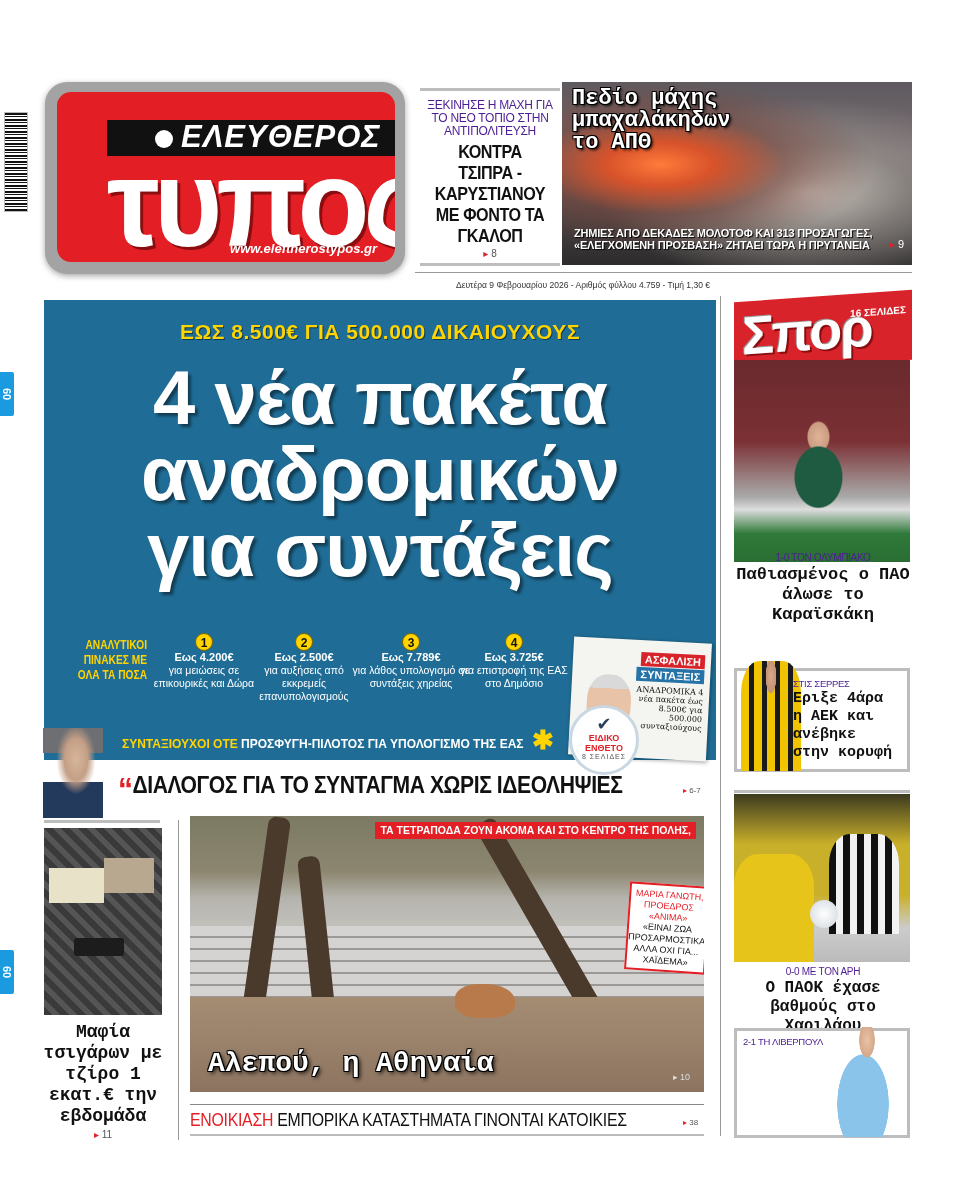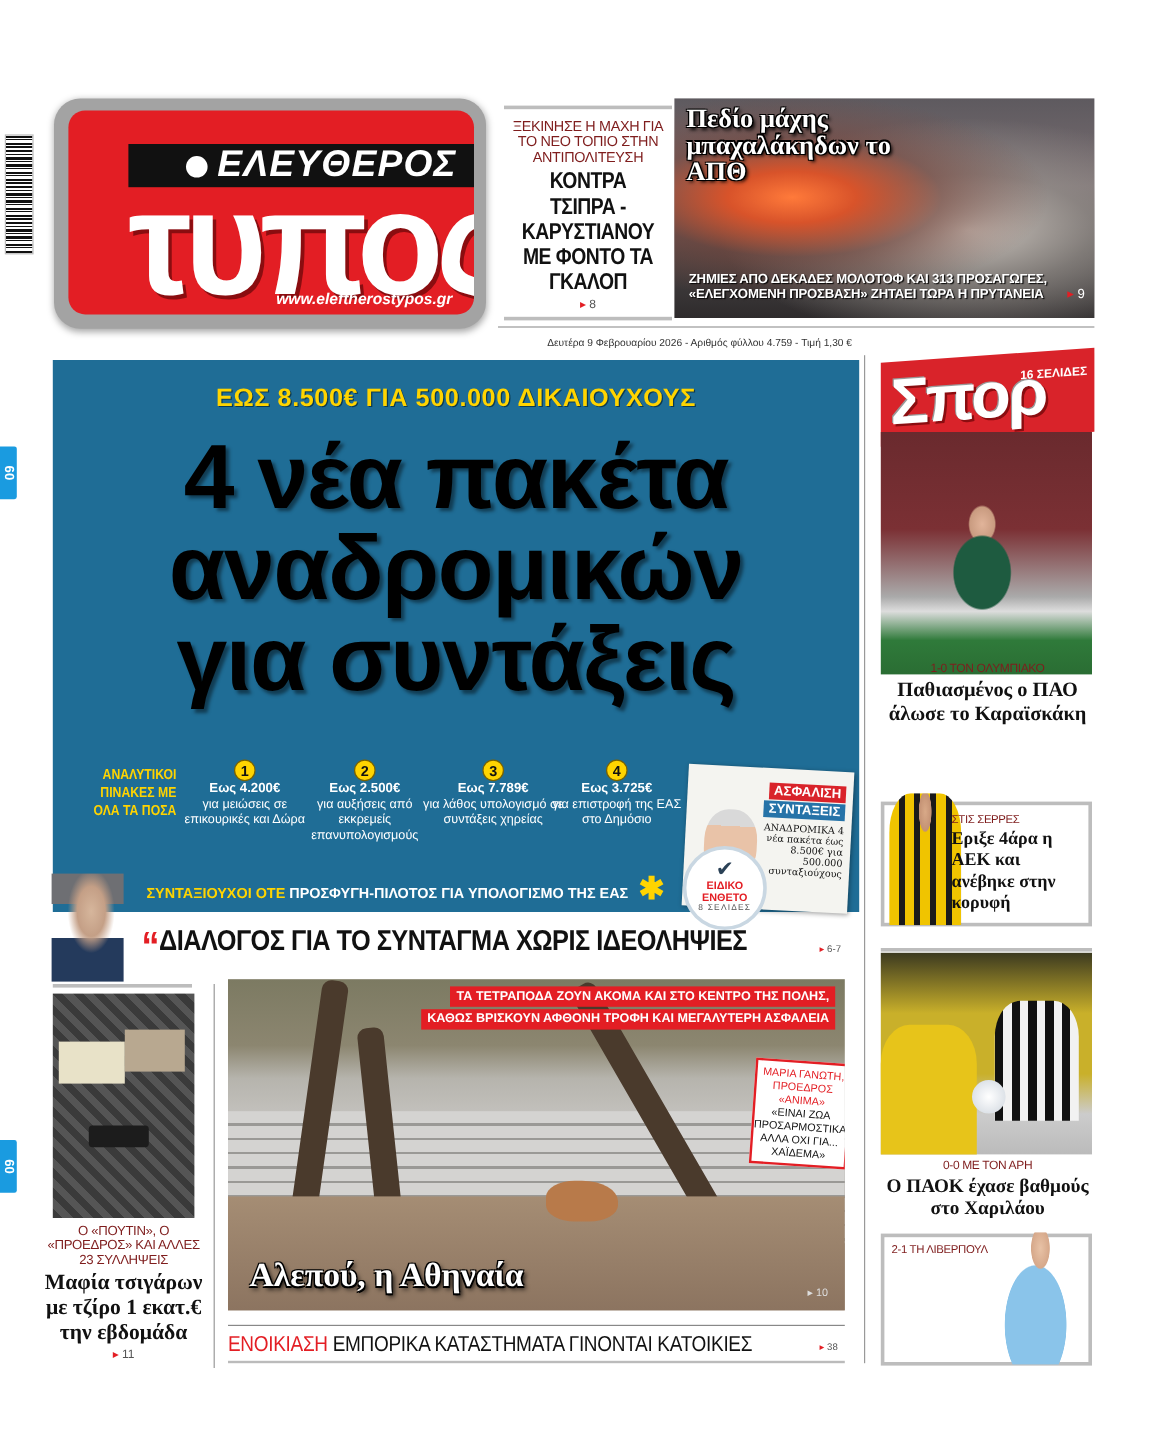--- a/index.html
+++ b/index.html
@@ -1,56 +1,56 @@
 <!DOCTYPE html>
 <html><head>
 <meta charset="utf-8">
 <style>
   *{box-sizing:border-box;margin:0;padding:0}
   html,body{width:960px;height:1191px;background:#fff;overflow:hidden}
   body{position:relative;font-family:"Liberation Sans",sans-serif;color:#111}
   .abs{position:absolute}
   .cond{font-family:"Liberation Sans Narrow","Liberation Sans",sans-serif;}
-  .serif{font-family:Liberation Serif, serif}
+  .serif{font-family:Liberation Mono, monospace}
 
   
   .side-tab{position:absolute;left:0;width:14px;height:44px;background:#1a9be0;border-radius:0 2px 2px 0;color:#fff;font-weight:bold;font-size:11px;writing-mode:vertical-rl;display:flex;align-items:center;justify-content:center}
 
   
   .logo-box{left:45px;top:82px;width:360px;height:192px;border-radius:22px;background:#a3a3a3;box-shadow:0 2px 6px rgba(0,0,0,.35)}
   .logo-red{position:absolute;left:12px;top:10px;right:10px;bottom:12px;background:#e31e24;border-radius:14px;overflow:hidden}
   .logo-black{position:absolute;left:50px;top:28px;right:0;height:36px;background:#111}
   .logo-elef{position:absolute;left:92px;top:27px;color:#fff;font-weight:bold;font-style:italic;font-size:31px;letter-spacing:1px}
   .logo-dot{position:absolute;left:98px;top:38px;width:18px;height:18px;border-radius:50%;background:#fff}
   .logo-typos{position:absolute;left:50px;top:52px;color:#fff;font-weight:bold;font-size:118px;line-height:1;letter-spacing:-6px;text-shadow:3px 3px 0 #8a0d10;transform:scaleY(1.05)}
   .logo-url{position:absolute;right:18px;bottom:6px;color:#fff;font-weight:bold;font-style:italic;font-size:13px}
   .barcode{left:4px;top:112px;width:24px;height:100px;background:repeating-linear-gradient(180deg,#111 0 2px,#fff 2px 3px,#111 3px 4px,#fff 4px 6px);border:1px solid #bbb}
 
   .teaser-top{left:420px;top:88px;width:140px;text-align:center}
   .rule{height:3px;background:#bdbdbd}
-  .red-kicker{color:#7f1d1d;font-size:12px;line-height:13px;margin-top:8px;letter-spacing:-.3px}
+  .red-kicker{color:#4c1d95;font-size:12px;line-height:13px;margin-top:8px;letter-spacing:-.3px}
   .black-head{font-size:19px;line-height:21px;font-weight:bold;margin-top:3px;letter-spacing:-.5px;transform:scaleX(.85);transform-origin:center}
   .pageref{font-size:10px;color:#555;margin-top:2px}
   .pageref .arr{color:#e31e24}
 
   .top-photo{left:562px;top:82px;width:350px;height:183px;overflow:hidden;background:
     radial-gradient(ellipse at 28% 45%,#ff7a3a 0,#d8532a 15%,rgba(120,70,60,.6) 35%,transparent 60%),
     radial-gradient(ellipse at 70% 60%,#c9c2bb 0,rgba(150,145,140,.7) 30%,transparent 60%),
     linear-gradient(180deg,#5e5a5f 0%,#7a6e72 40%,#4a4546 70%,#2e2b2c 100%)}
   .top-photo-title{position:absolute;left:10px;top:6px;color:#fff;font-size:22px;line-height:22px;font-weight:bold;text-shadow:1px 1px 0 #000,-1px -1px 0 #000,1px -1px 0 #000,-1px 1px 0 #000,2px 2px 3px #000}
   .top-photo-cap{position:absolute;left:12px;top:145px;color:#fff;font-size:11px;line-height:12px;font-weight:bold;letter-spacing:-.2px;text-shadow:1px 1px 1px #000}
   .top-photo-ref{position:absolute;right:8px;bottom:14px;color:#fff;font-size:11px}
 
   .dateline{left:420px;top:280px;width:290px;text-align:right;font-size:8.5px;color:#333}
   .date-rule{left:415px;top:272px;width:497px;height:1px;background:#999}
 
   
   .blue{left:44px;top:300px;width:672px;height:460px;background:#1f6d96}
   .blue-kicker{left:0;top:20px;width:672px;text-align:center;color:#ffd400;font-weight:bold;font-size:21px;letter-spacing:.5px;text-shadow:1px 1px 0 #0b3a52}
-  .blue-head{left:0;top:60px;width:672px;text-align:center;color:#000000;font-weight:bold;font-size:76px;line-height:76px;letter-spacing:-1px;text-shadow:3px 3px 3px rgba(0,0,0,.45)}
+  .blue-head{left:0;top:60px;width:672px;text-align:center;color:#ffffff;font-weight:bold;font-size:76px;line-height:76px;letter-spacing:-1px;text-shadow:3px 3px 3px rgba(0,0,0,.45)}
   .analyt{left:8px;top:338px;width:95px;text-align:right;color:#ffd400;font-weight:bold;font-size:12px;line-height:15px;transform:scaleX(.85);transform-origin:right}
   .pkg{top:333px;width:120px;text-align:center;color:#fff;font-size:10.5px;line-height:13px}
   .pkg .num{display:inline-block;width:18px;height:18px;border-radius:50%;background:#ffd400;color:#111;font-weight:bold;font-size:12px;line-height:18px;border:1px solid #7a6200}
   .pkg .amt{font-weight:bold;font-size:11px}
   .ote{left:78px;top:437px;font-weight:bold;font-size:12px;color:#fff}
   .ote .y{color:#ffd400}
   .star{left:488px;top:425px;color:#ffd400;font-size:26px;font-weight:bold}
   .insert{left:527px;top:340px;width:138px;height:118px;background:#f4f4f0;transform:rotate(3deg);box-shadow:1px 1px 4px rgba(0,0,0,.4)}
   .insert .h1{position:absolute;right:6px;top:12px;background:#d9232a;color:#fff;font-weight:bold;font-size:11px;padding:1px 4px}
   .insert .h2{position:absolute;right:6px;top:27px;background:#2673a8;color:#fff;font-weight:bold;font-size:11px;padding:1px 4px}
@@ -229,35 +229,33 @@
 </div>
 <div class="abs quote-ref"><span style="color:#e31e24">▸</span> <span>6-7</span></div>
 
 <div class="abs left-rule"></div>
 <div class="abs left-photo">
   <div class="box1"></div>
   <div class="box2"></div>
   <div class="gun"></div>
 </div>
 <div class="abs left-text">
-  <div class="red-kicker cond">Ο «ΠΟΥΤΙΝ», Ο «ΠΡΟΕΔΡΟΣ» ΚΑΙ ΑΛΛΕΣ 23 ΣΥΛΛΗΨΕΙΣ</div>
   <div class="serif-head serif">Μαφία τσιγάρων με τζίρο 1 εκατ.€ την εβδομάδα</div>
   <div class="pageref"><span class="arr">▸</span> <span>11</span></div>
 </div>
 <div class="abs vline"></div>
 
 <div class="abs fox">
   <div class="steps"></div>
   <div class="tree" style="left:60px;top:0;height:276px;transform:rotate(8deg)"></div>
   <div class="tree" style="left:340px;top:-10px;height:230px;transform:rotate(-30deg)"></div>
   <div class="tree" style="left:118px;top:40px;height:210px;transform:rotate(-6deg)"></div>
   <div class="ground"></div>
   <div class="animal"></div>
   <div class="fox-cap cond" style="top:6px">ΤΑ ΤΕΤΡΑΠΟΔΑ ΖΟΥΝ ΑΚΟΜΑ ΚΑΙ ΣΤΟ ΚΕΝΤΡΟ ΤΗΣ ΠΟΛΗΣ,</div>
-  <div class="fox-cap cond" style="top:25px">ΚΑΘΩΣ ΒΡΙΣΚΟΥΝ ΑΦΘΟΝΗ ΤΡΟΦΗ ΚΑΙ ΜΕΓΑΛΥΤΕΡΗ ΑΣΦΑΛΕΙΑ</div>
   <div class="fox-quote cond">
     <div class="r">ΜΑΡΙΑ ΓΑΝΩΤΗ, ΠΡΟΕΔΡΟΣ «ANIMA»</div>
     <div>«ΕΙΝΑΙ ΖΩΑ ΠΡΟΣΑΡΜΟΣΤΙΚΑ, ΑΛΛΑ ΟΧΙ ΓΙΑ... ΧΑΪΔΕΜΑ»</div>
   </div>
   <div class="fox-title serif">Αλεπού, η Αθηναία</div>
   <div class="fox-ref">▸ <span>10</span></div>
 </div>
 
 <div class="abs rent-rule1"></div>
 <div class="abs rent">

